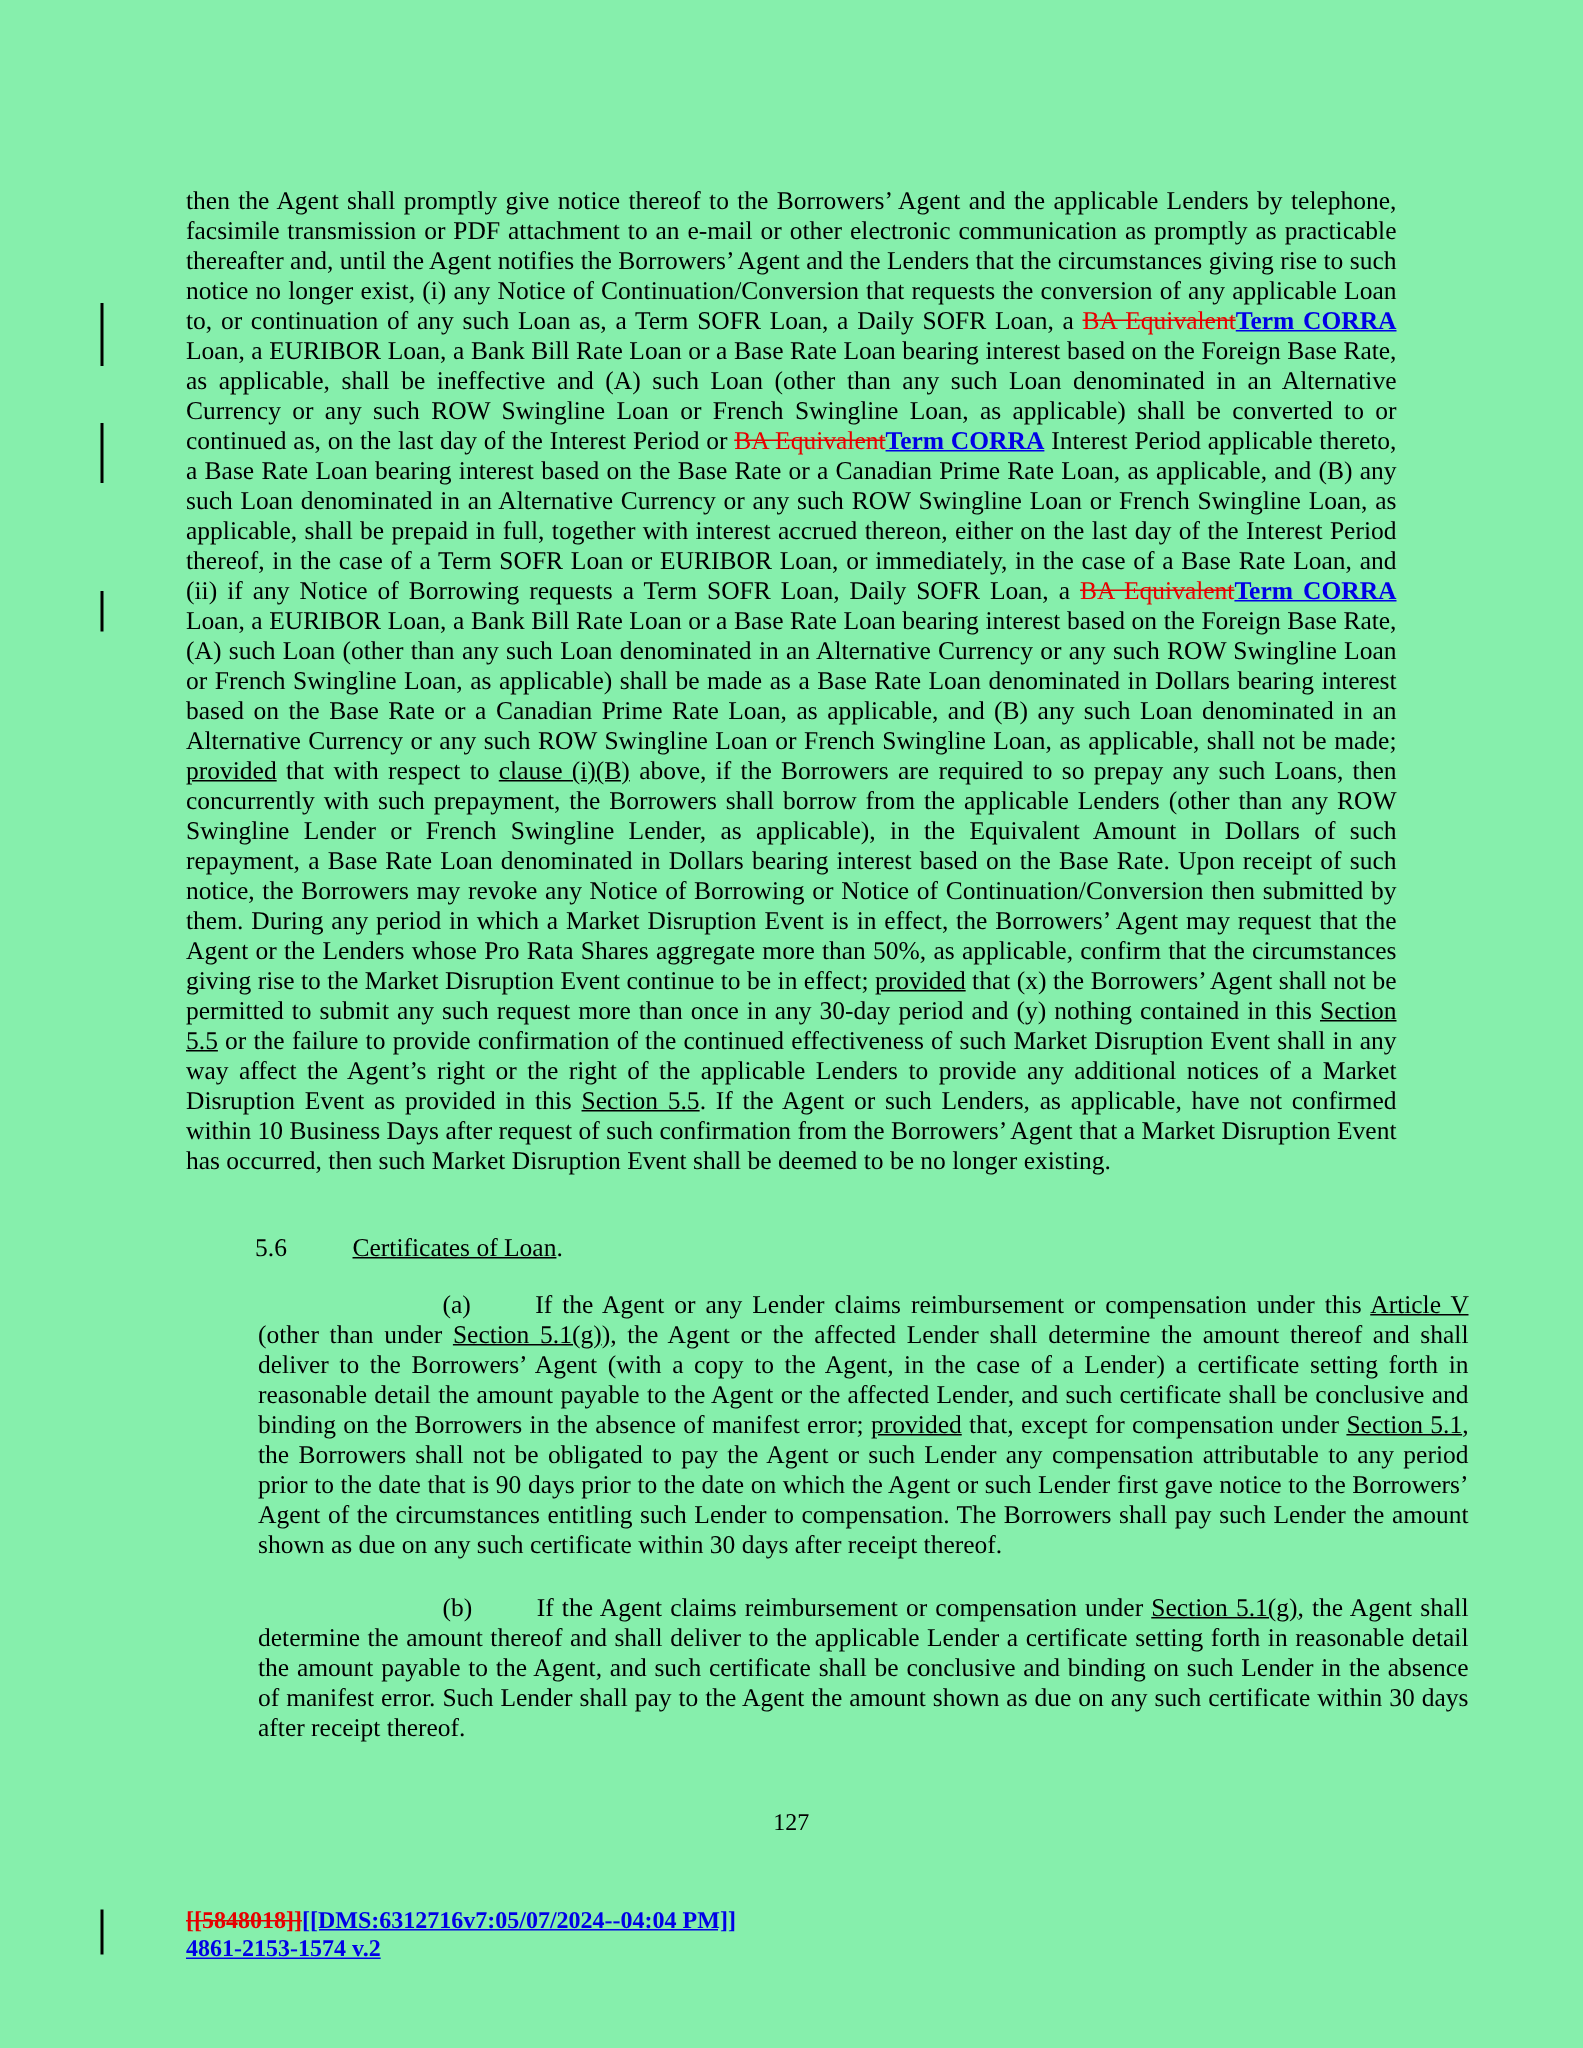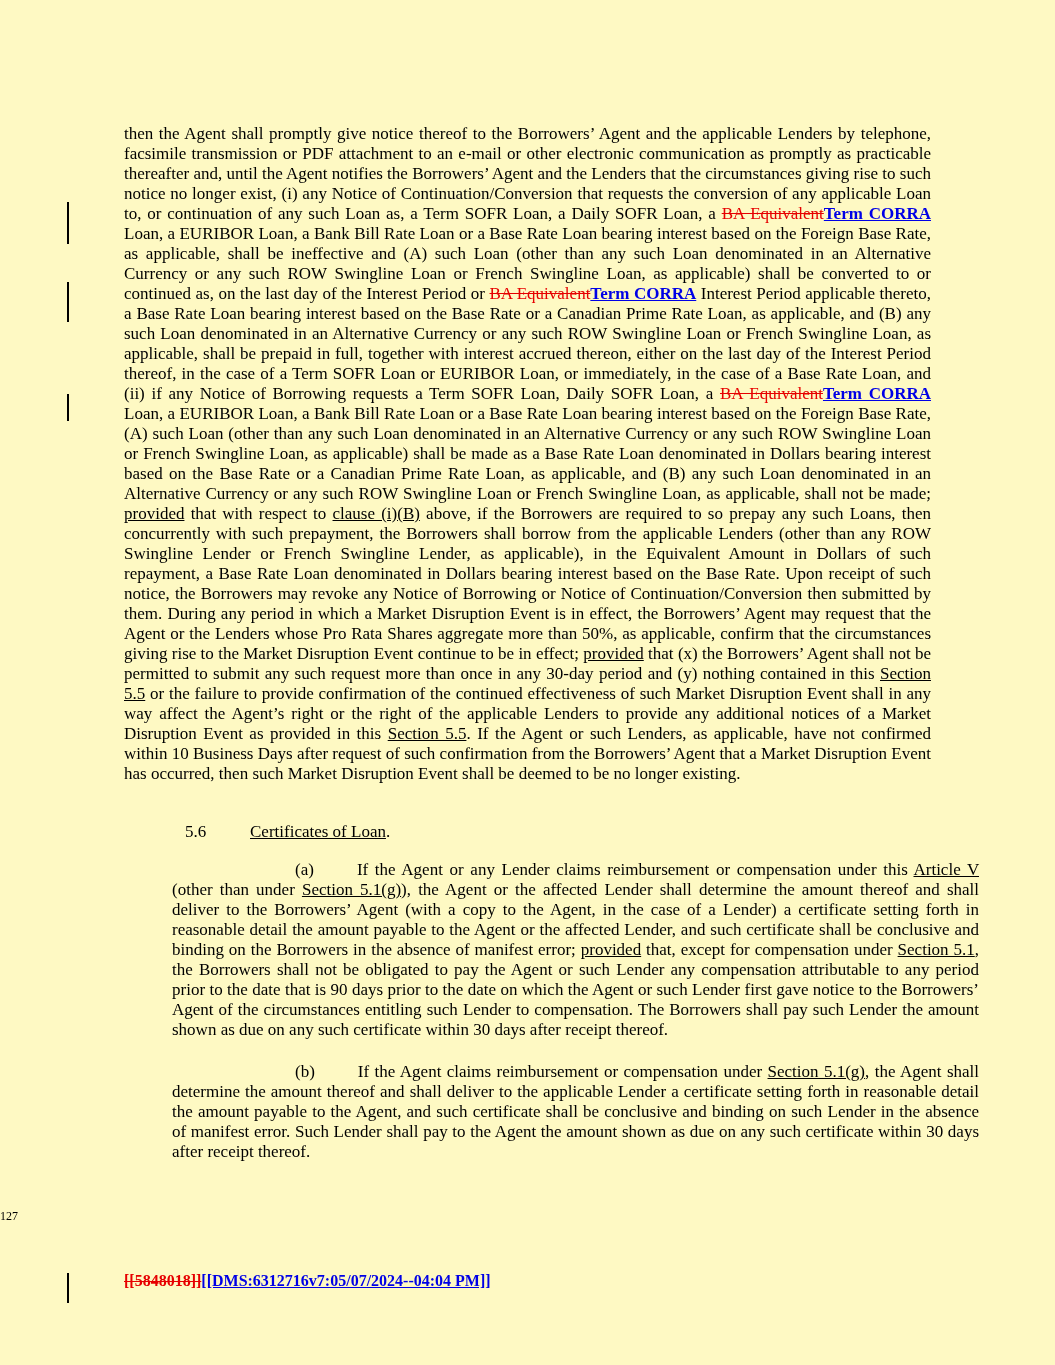--- a/index.html
+++ b/index.html
@@ -1,50 +1,50 @@
 <!DOCTYPE html>
 <html><head>
 <meta charset="utf-8">
 <style>
   html, body { margin: 0; padding: 0; background: #888; }
   .page {
     position: relative;
     width: 1055px;
     height: 1365px;
     margin: 0 auto;
-    background: #fef9c3;
+    background: #86efac;
     font-family: "Liberation Serif", "DejaVu Serif", serif;
     color: #000000;
     overflow: hidden;
   }
   .block {
     position: absolute;
     left: 124px;
     width: 807px;
     font-size: 17px;
     line-height: 20px;
     text-align: justify;
   }
   .par { margin: 0; }
   .heading { text-align: left; }
-  .sec-num { display: inline-block; margin-left: 61px; width: 65px; }
+  .sec-num { display: inline-block; margin-left: 46px; width: 65px; }
   .sec-title { text-decoration: underline; }
   .par-ab { text-indent: 123px; margin-left: 48px; }
   .tab-gap { display: inline-block; width: 43px; }
   .run.n { }
   .run.del { color: #e60000; text-decoration: line-through; }
   .run.ins { color: #0000e6; font-weight: bold; text-decoration: underline; }
   .run.u  { text-decoration: underline; }
   .page-number {
     position: absolute;
     top: 1206px;
     left: 0;
     width: 100%;
-    text-align: left;
-    font-size: 12px;
+    text-align: center;
+    font-size: 16px;
     line-height: 20px;
   }
   .footer {
     position: absolute;
     left: 124px;
     top: 1271px;
     width: 700px;
     font-size: 16px;
     line-height: 19px;
     font-weight: bold;
@@ -76,15 +76,16 @@
   </div>
 
   <p class="block par par-ab" style="top:860px;"><span>(a)</span><span class="tab-gap"></span><span><span class="run n">If the Agent or any Lender claims reimbursement or compensation under this </span><span class="run u">Article V</span><span class="run n"> (other than under </span><span class="run u">Section 5.1(g)</span><span class="run n">), the Agent or the affected Lender shall determine the amount thereof and shall deliver to the Borrowers’ Agent (with a copy to the Agent, in the case of a Lender) a certificate setting forth in reasonable detail the amount payable to the Agent or the affected Lender, and such certificate shall be conclusive and binding on the Borrowers in the absence of manifest error; </span><span class="run u">provided</span><span class="run n"> that, except for compensation under </span><span class="run u">Section 5.1</span><span class="run n">, the Borrowers shall not be obligated to pay the Agent or such Lender any compensation attributable to any period prior to the date that is 90 days prior to the date on which the Agent or such Lender first gave notice to the Borrowers’ Agent of the circumstances entitling such Lender to compensation.  The Borrowers shall pay such Lender the amount shown as due on any such certificate within 30 days after receipt thereof.</span></span></p>
 
   <p class="block par par-ab" style="top:1062px;"><span>(b)</span><span class="tab-gap"></span><span><span class="run n">If the Agent claims reimbursement or compensation under </span><span class="run u">Section 5.1(g)</span><span class="run n">, the Agent shall determine the amount thereof and shall deliver to the applicable Lender a certificate setting forth in reasonable detail the amount payable to the Agent, and such certificate shall be conclusive and binding on such Lender in the absence of manifest error.  Such Lender shall pay to the Agent the amount shown as due on any such certificate within 30 days after receipt thereof.</span></span></p>
 
   <div class="page-number">127</div>
 
   <div class="footer">
     <div><span class="run del">[[5848018]]</span><span class="run ins">[[DMS:6312716v7:05/07/2024--04:04 PM]]</span></div>
+    <div><span class="run ins">4861-2153-1574 v.2</span></div>
   </div>
 
 </div>
 
 </body></html>

